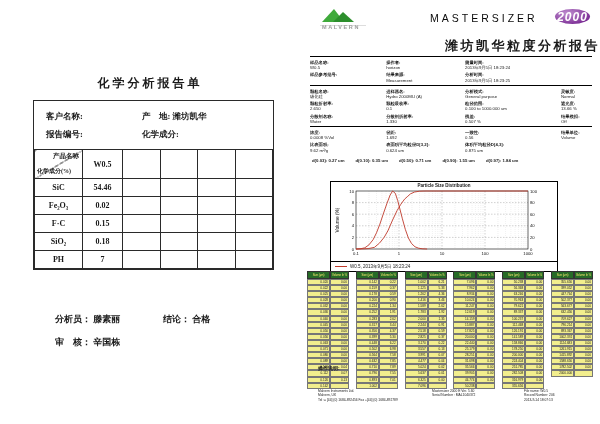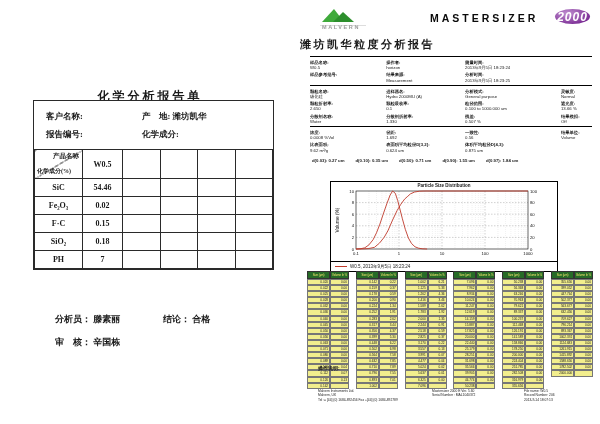--- a/index.html
+++ b/index.html
@@ -2,40 +2,40 @@
 <html><head>
 <meta charset="utf-8">
 <style>
   html,body{margin:0;padding:0;background:#e8e8e8;}
   #canvas{position:relative;width:600px;height:424px;background:#ffffff;overflow:hidden;
           font-family:"Liberation Serif",serif;color:#1a1a1a;}
   .abs{position:absolute;}
 
   
   #lp-company{left:0;top:54px;width:300px;text-align:center;font-size:13px;font-weight:bold;letter-spacing:1px;}
-  #lp-title{left:0;top:88px;width:300px;text-align:center;font-size:12px;font-weight:bold;letter-spacing:3px;}
+  #lp-title{left:0;top:75px;width:300px;text-align:center;font-size:12px;font-weight:bold;letter-spacing:3px;}
   #lp-table{left:33px;top:100px;width:239px;border:1px solid #2a2a2a;background:#fff;}
   #lp-head{position:relative;height:48px;border-bottom:0;font-size:8.5px;font-weight:bold;}
   .hf{position:absolute;white-space:nowrap;}
   #lp-grid{width:100%;border-collapse:collapse;table-layout:fixed;}
   #lp-grid td{border:1px solid #2a2a2a;font-size:8px;font-weight:bold;text-align:center;height:17px;padding:0;}
   #lp-grid tr.hrow td{height:28px;}
   .diag{position:relative;background:linear-gradient(to bottom right,transparent 49.4%,#2a2a2a 49.4%,#2a2a2a 50.6%,transparent 50.6%);}
   .diag .t{position:absolute;top:2px;right:3px;font-size:6.5px;}
   .diag .b{position:absolute;bottom:2px;left:2px;font-size:6px;}
   .sig{font-size:9px;font-weight:bold;white-space:nowrap;}
 
   
-  #ms-word{left:424px;top:12px;font-family:"Liberation Sans",sans-serif;font-size:10.5px;font-weight:bold;letter-spacing:3px;color:#0a0a0a;padding-left:6px;}
+  #ms-word{left:424px;top:12px;font-family:"Liberation Sans",sans-serif;font-size:10.5px;font-weight:normal;letter-spacing:3px;color:#0a0a0a;padding-left:6px;}
   #ms-oval{left:555px;top:9px;width:35px;height:15px;border-radius:50%;
            background:radial-gradient(ellipse at 35% 30%, #c08fd0, #7d2f96 75%);
            color:#fff;font-style:italic;font-weight:bold;font-size:12px;
            display:flex;align-items:center;justify-content:center;
            font-family:"Liberation Sans",sans-serif;letter-spacing:1px;}
-  #rp-title{left:300px;top:37px;width:300px;text-align:left;font-size:11px;font-weight:bold;letter-spacing:2.5px;}
+  #rp-title{left:300px;top:37px;width:300px;text-align:right;font-size:13px;font-weight:bold;letter-spacing:2.5px;}
 
   #info{left:310px;top:56px;width:282px;font-family:"Liberation Sans",sans-serif;}
   .sec{display:grid;border-top:1px solid #000;padding:2px 0 1px 0;}
   .sec.c3{grid-template-columns:27% 28% 45%;}
   .sec.c4{grid-template-columns:27% 28% 34% 11%;}
   .field{font-size:4.3px;line-height:5.2px;margin:1px 0;padding-right:3px;}
   .field .lab{font-weight:bold;}
   #dline{display:flex;gap:11px;font-size:4.3px;margin:3px 0 3px 2px;font-weight:bold;}
 
   #chart{left:330px;top:181px;width:228px;font-family:"Liberation Sans",sans-serif;}

